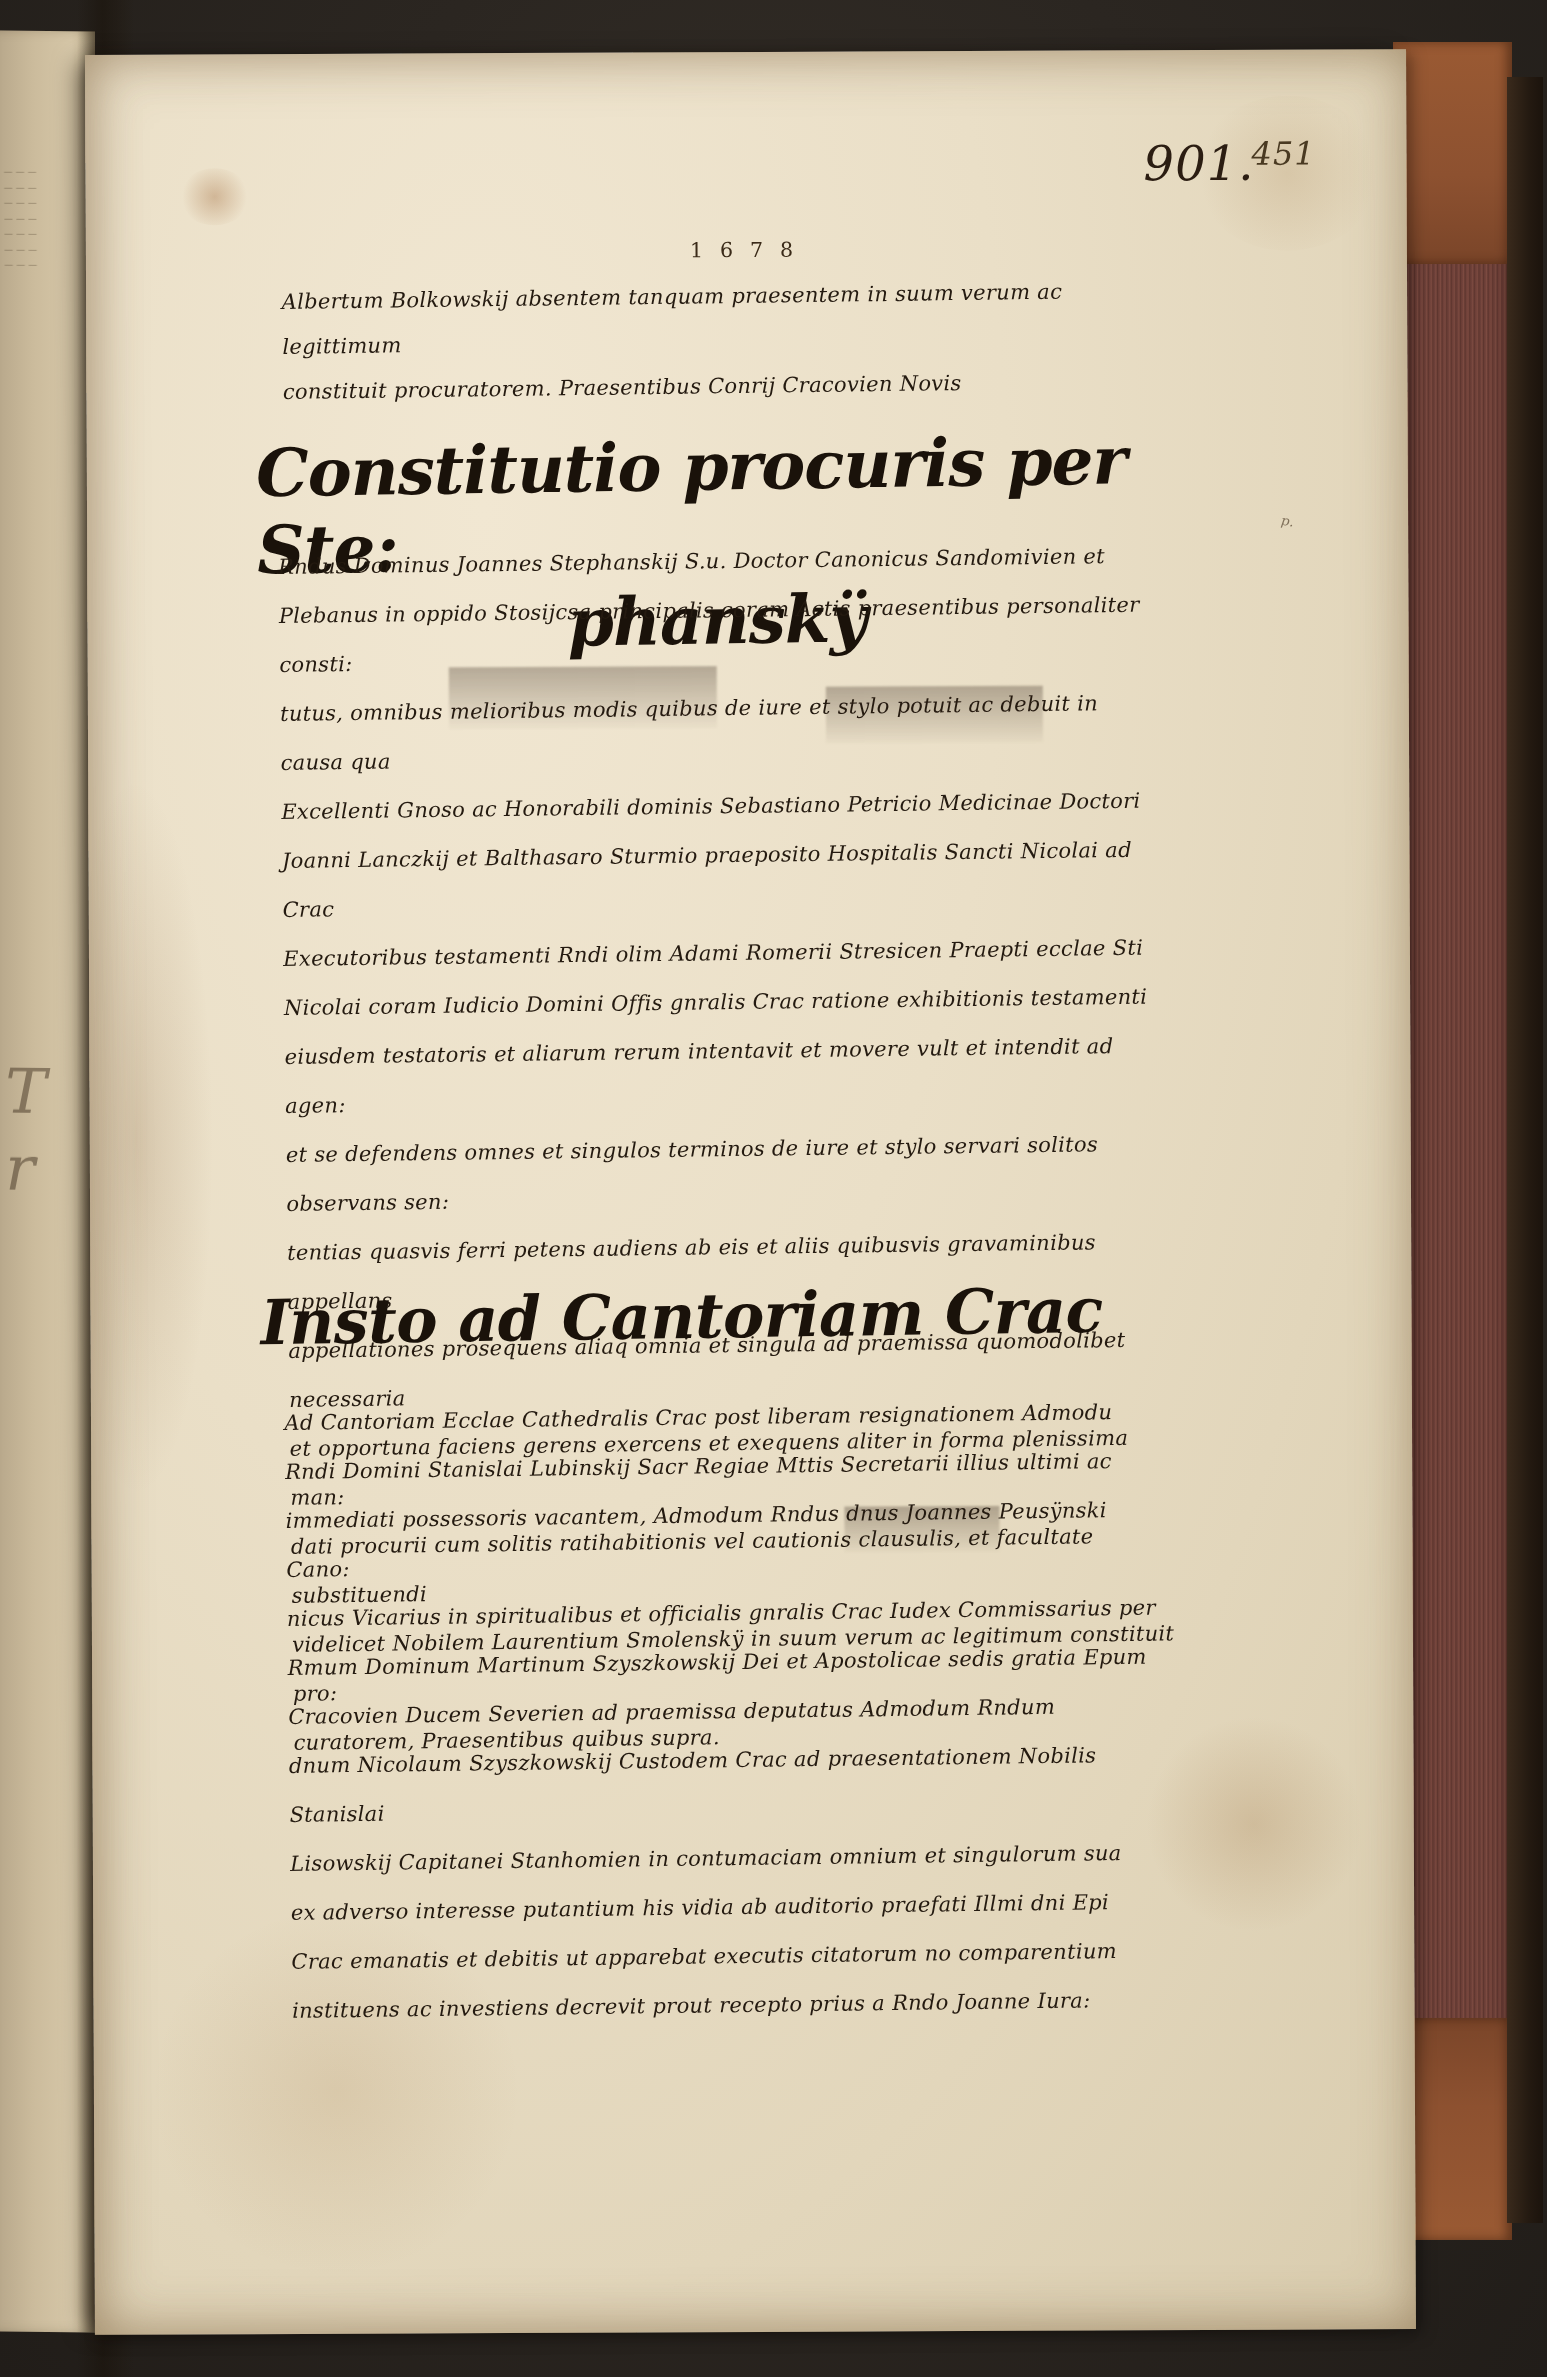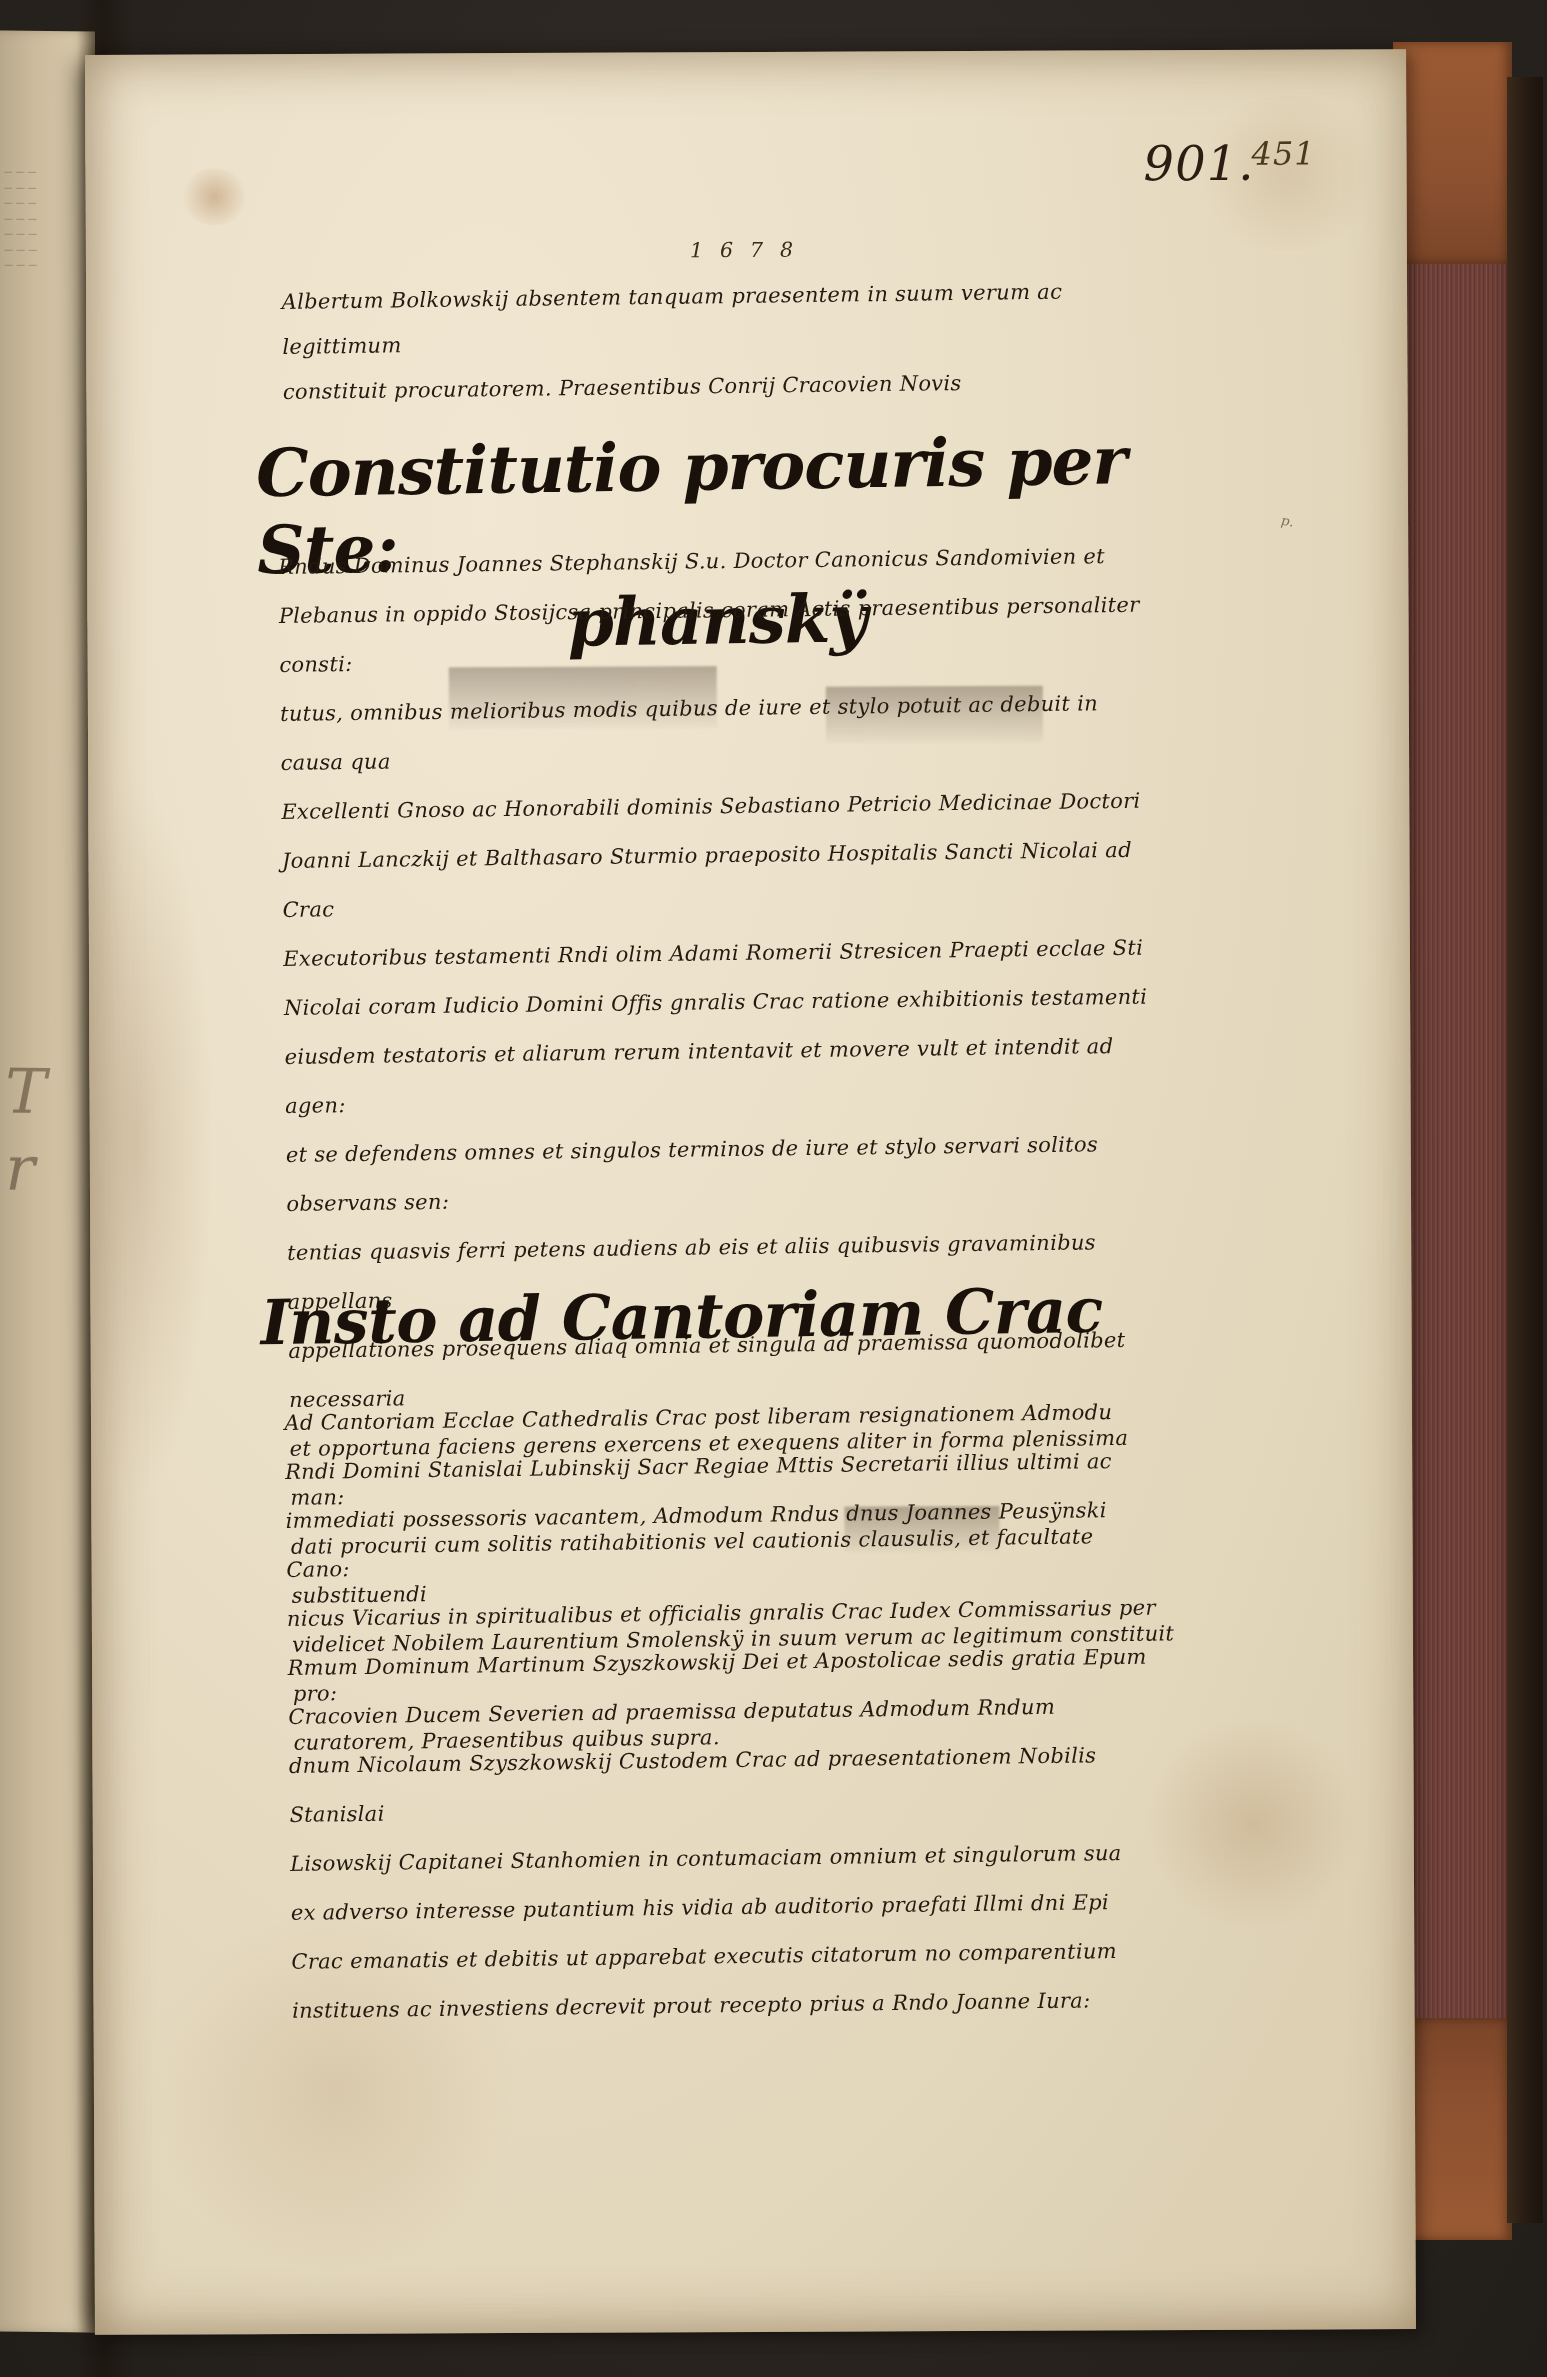--- a/index.html
+++ b/index.html
@@ -154,21 +154,20 @@
   #folio-left  { left: 1058px; font-size: 48px; letter-spacing: 1px; }
   #folio-right { left: 1166px; font-size: 32px; color: #4a3a22; letter-spacing: 1px; text-align: right; }
 
   .quire {
     position: absolute;
     left: 604px;
     top: 186px;
     font-size: 20.6px;
     letter-spacing: 5.2px;
     color: #3a2a18;
-    font-style: italic;
   }
 
   .para {
     position: absolute;
     left: 196px;
     width: 887px;
     font-size: 21px;
     line-height: 49px;
     letter-spacing: 0.3px;
     color: #241a10;

